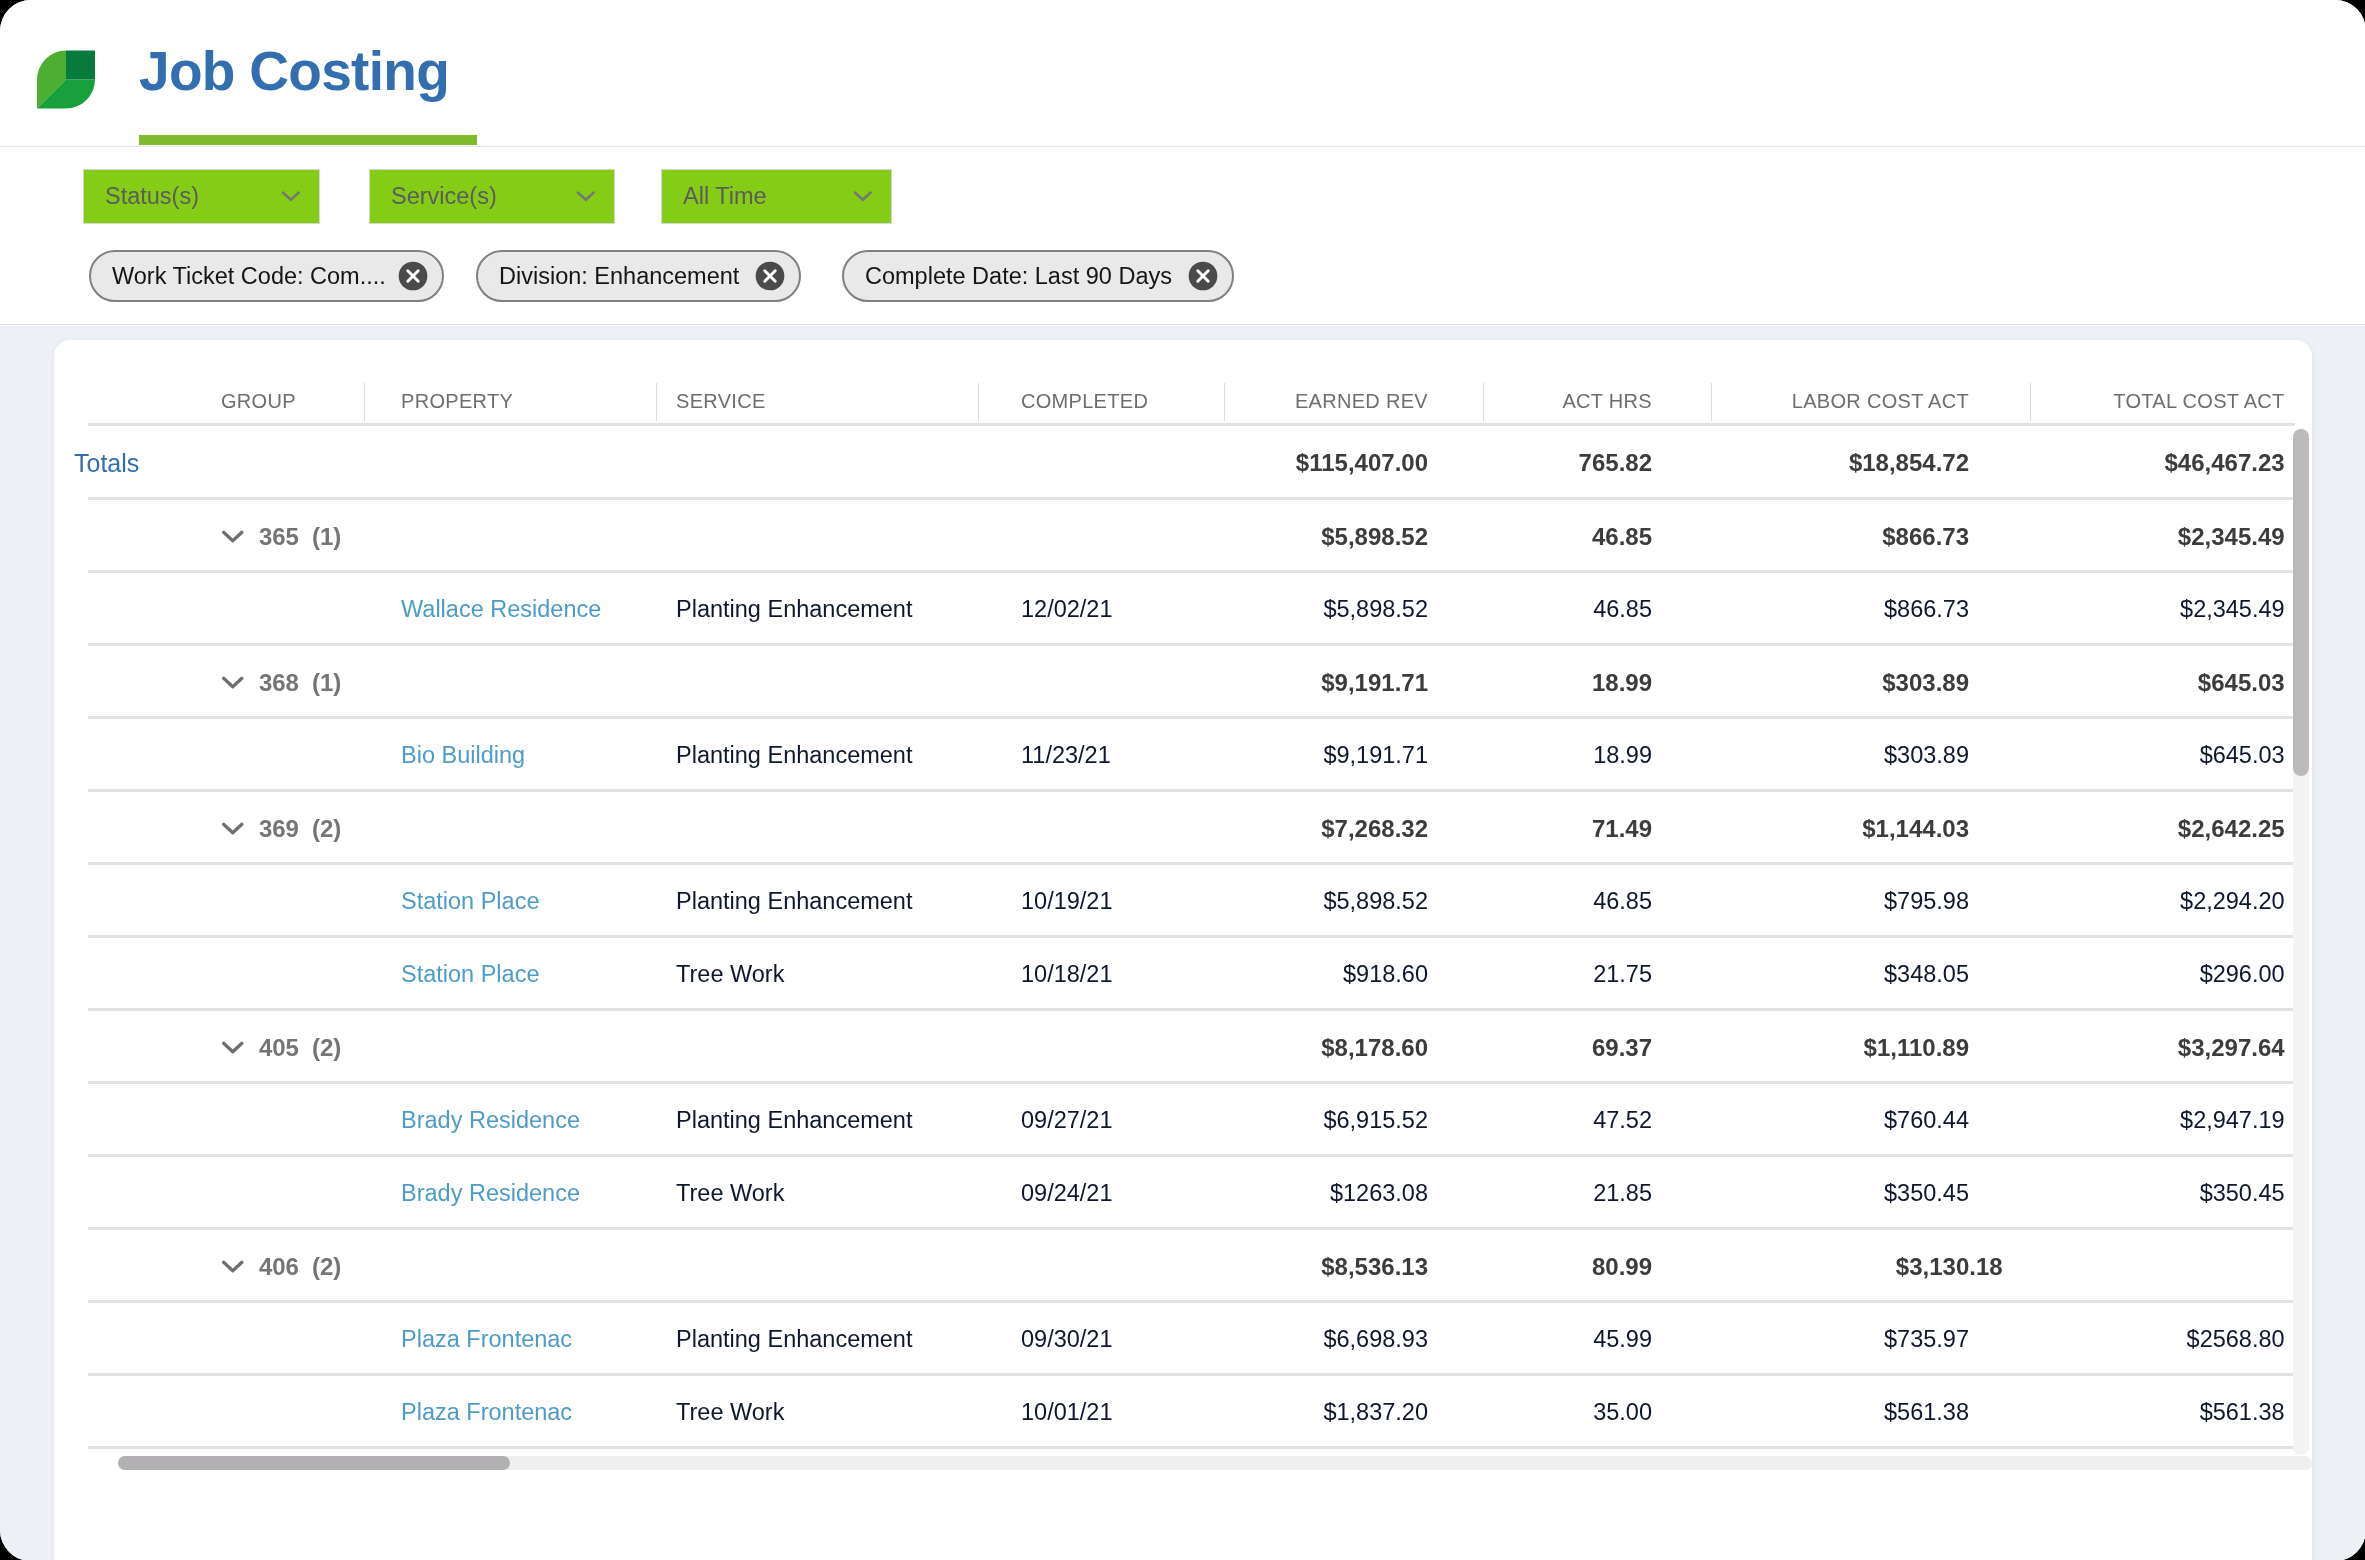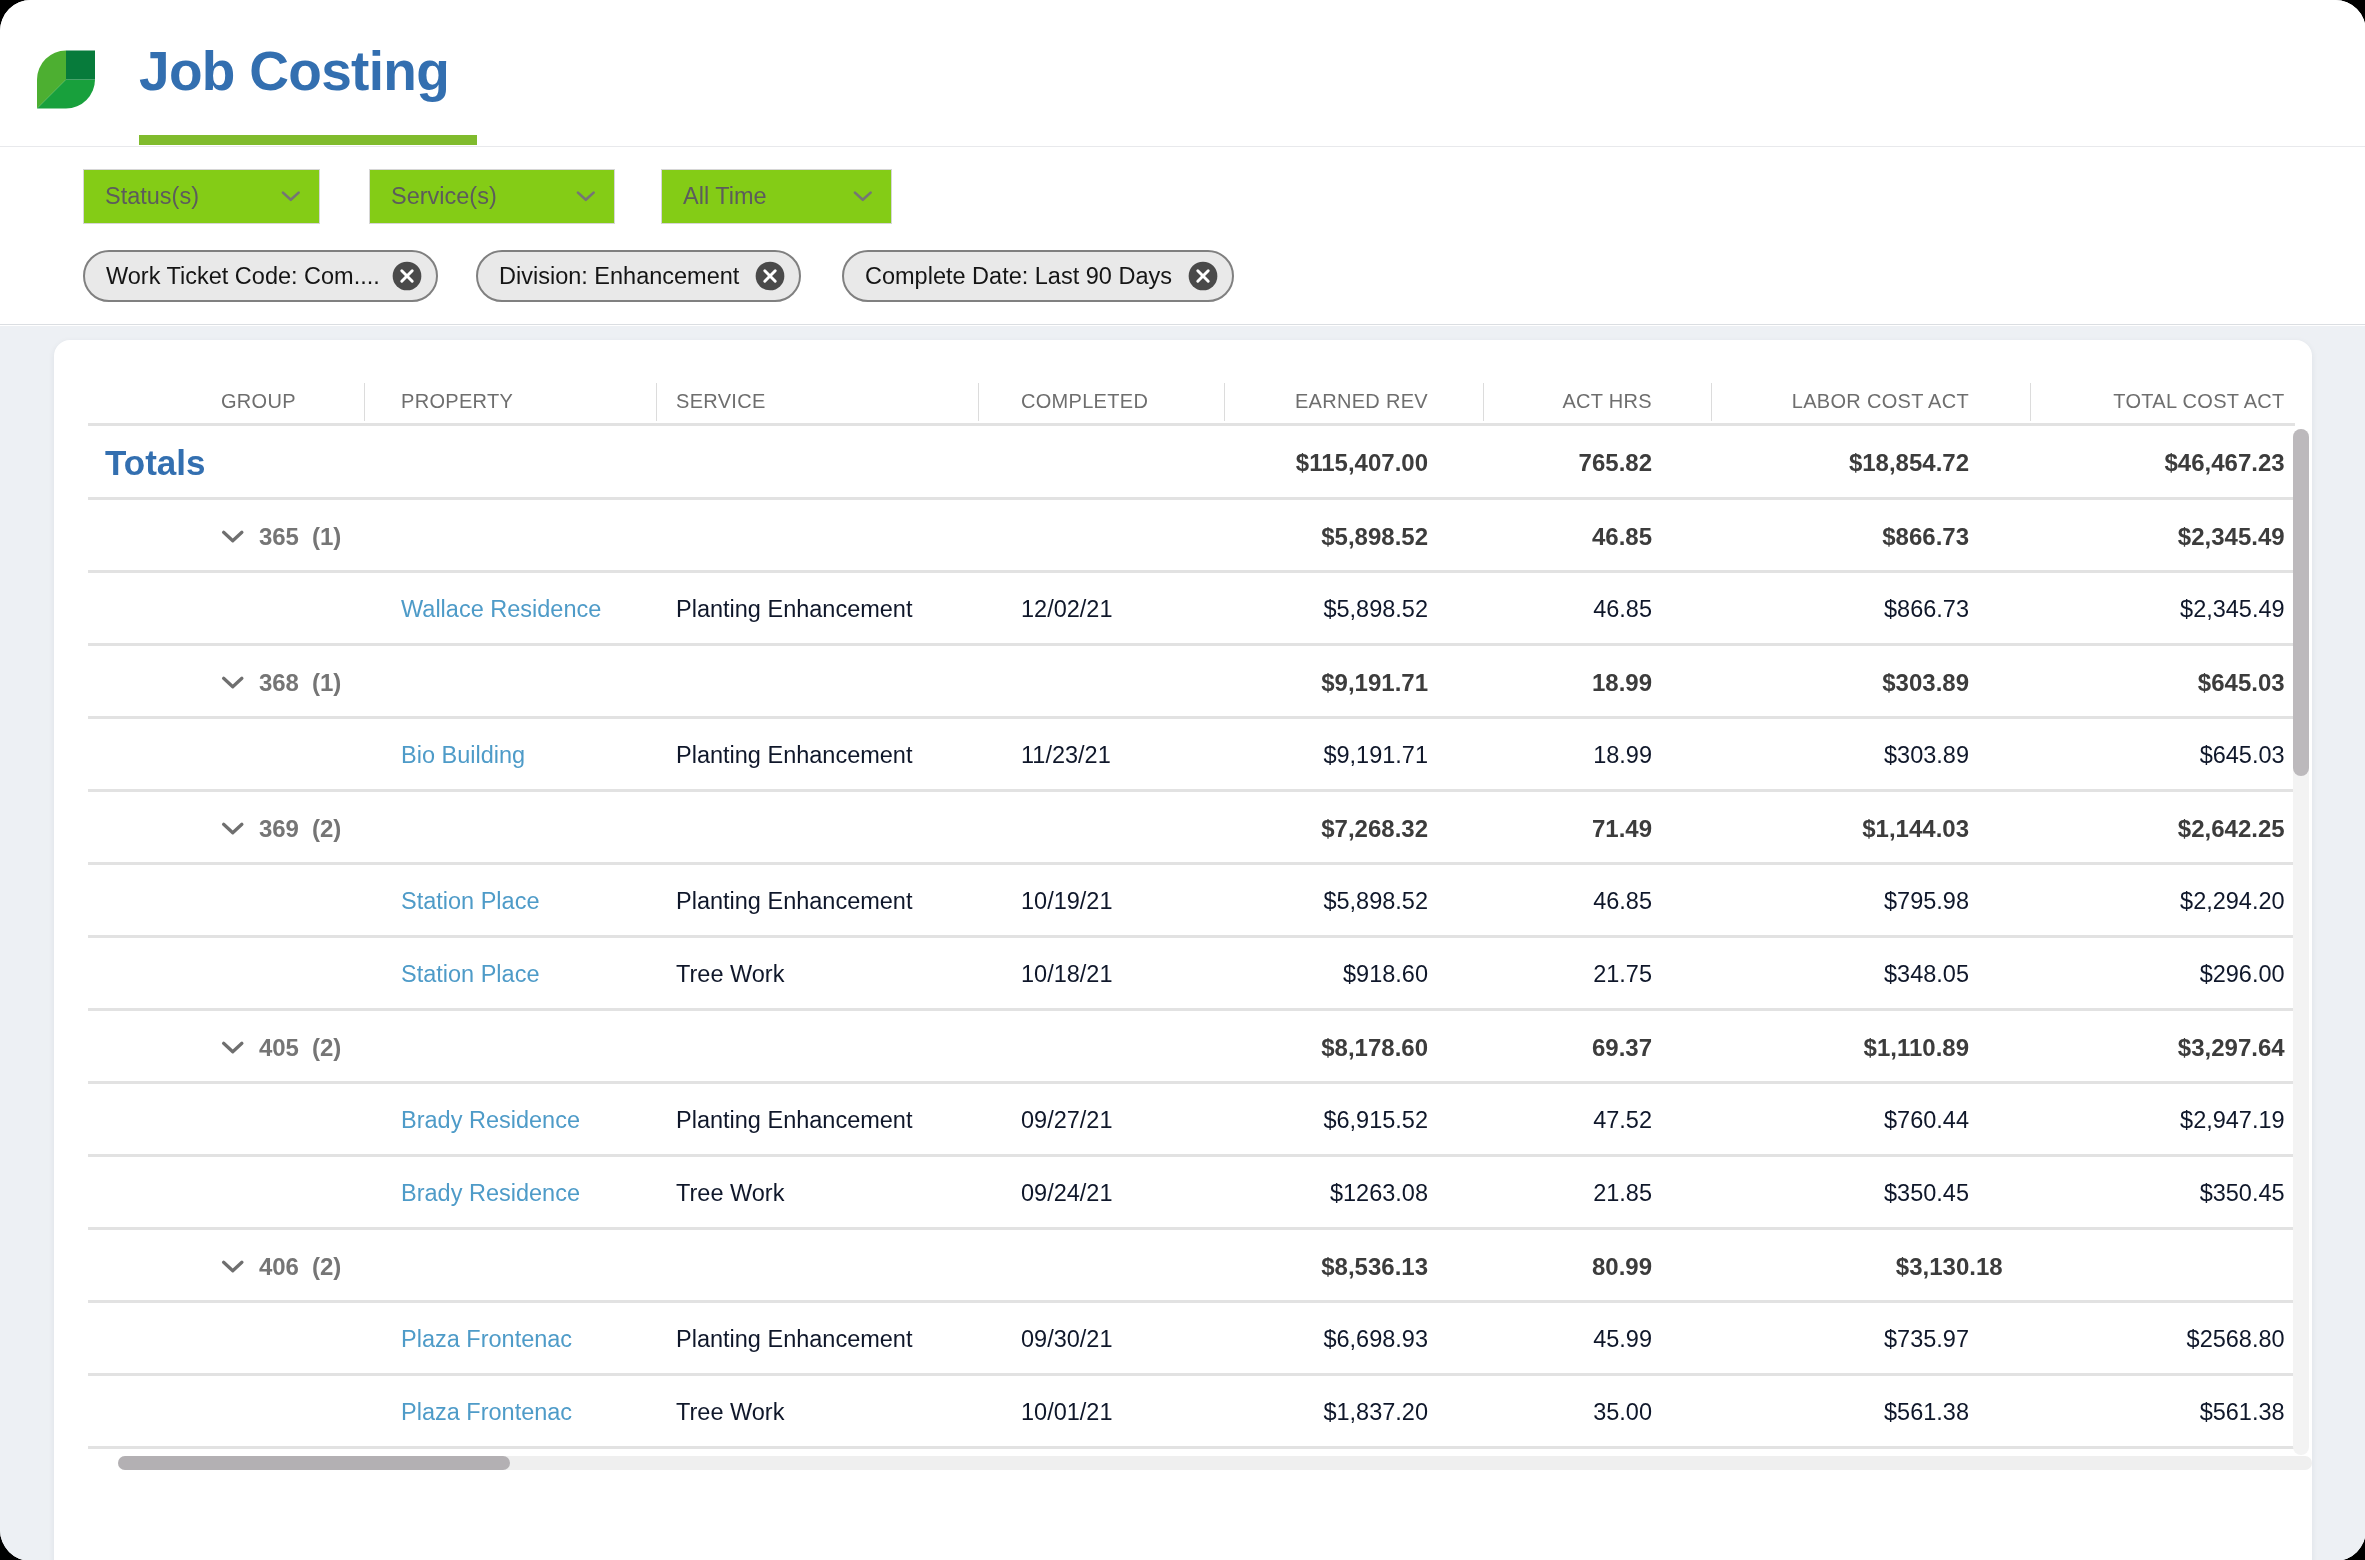--- a/index.html
+++ b/index.html
@@ -18,21 +18,21 @@
   .filterbar{position:relative;height:177px;background:#fff;border-bottom:1.3px solid #dbdee2;}
   .dropdown{position:absolute;top:21.6px;height:55px;box-sizing:border-box;border:1.3px solid #d6d6d6;
             background:#84cc16;display:flex;align-items:center;justify-content:space-between;
             padding:0 18.3px 0 21px;color:#5c5c5c;font-size:23.5px;cursor:pointer;}
   .dd-status{left:83px;width:237px;}
   .dd-service{left:369px;width:246px;}
   .dd-time{left:661px;width:231px;}
   .chip{position:absolute;top:103px;height:52px;box-sizing:border-box;border:2px solid #808080;
         border-radius:27.4px;background:#e9e9e9;display:flex;align-items:center;gap:15.7px;
         padding:0 14.4px 0 21px;color:#151515;font-size:23.5px;cursor:pointer;}
-  .chip-1{left:83px;gap:12px;}
+  .chip-1{left:89px;gap:12px;}
   .chip-2{left:476px;}
   .chip-3{left:842px;}
   .chip-x{width:30px;height:30px;flex:0 0 auto;display:flex;cursor:pointer;}
 
   
   .content-bg{position:absolute;top:326px;left:0;right:0;bottom:0;background:#edf0f4;}
   .card{position:absolute;left:54px;top:14px;width:2258px;height:1254px;background:#fff;
         border-radius:16px;box-shadow:0 2px 6.5px rgba(40,50,60,.08);overflow:hidden;}
 
   .trow{display:grid;grid-template-columns:310px 292px 322px 246px 259px 227px 320px 282px;
@@ -47,21 +47,21 @@
   .c4{padding-right:55px;}
   .c5{padding-right:58px;}
   .c6{padding-right:61px;}
   .c7{padding-right:27.4px;}
 
   .thead{margin-top:36px;height:50px;color:#6e6e6e;font-size:20px;font-weight:500;letter-spacing:0.3px;}
   .thead .cell{cursor:pointer;}
   .vsep{position:absolute;top:6.5px;width:1.3px;height:38px;background:#dcdcdc;}
 
   .totals-row{height:74px;}
-  .totals-label{padding-left:51px;color:#336FB0;font-size:35px;font-weight:700;}
+  .totals-label{padding-left:20px;color:#336FB0;font-size:25px;font-weight:400;}
   .bold-num{color:#3c3c3c;font-size:24px;font-weight:700;}
 
   .data-row{height:73px;font-size:23.5px;}
   .group-cell{gap:14.4px;}
   .chev{width:23.5px;height:14.4px;display:flex;cursor:pointer;}
   .group-label{color:#757575;font-size:24px;font-weight:700;}
   .group-count{color:#757575;font-size:24px;font-weight:700;margin-left:-1.3px;}
   .plain{color:#0f172a;}
   .link{color:#4E9BC8;cursor:pointer;}
 

